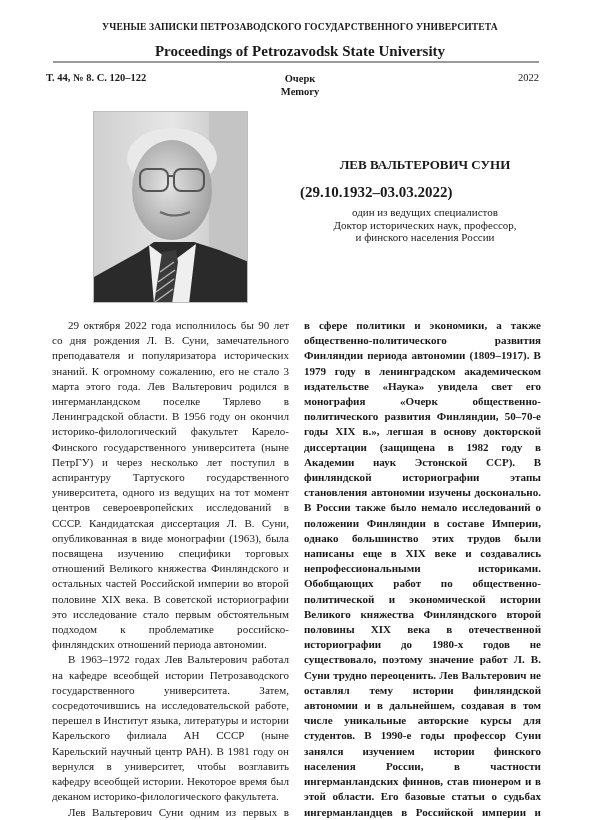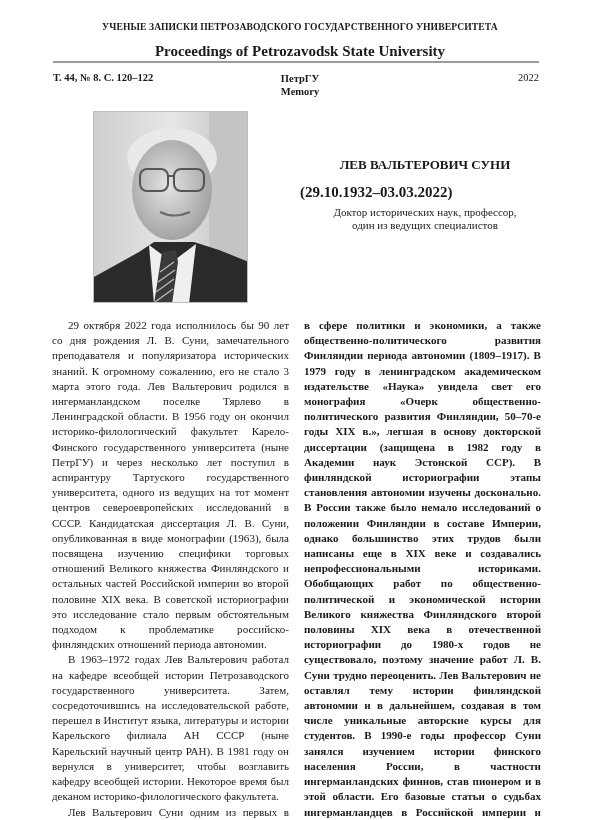--- a/index.html
+++ b/index.html
@@ -3,21 +3,21 @@
   <meta charset="utf-8">
   <style>
     html, body { margin: 0; padding: 0; background: #ffffff; }
     body { width: 600px; height: 820px; position: relative; overflow: hidden;
            font-family: "Liberation Serif", "DejaVu Serif", serif; color: #1a1a1a; }
     .journal-title { position: absolute; top: 21px; left: 0; width: 600px; text-align: center;
            font-weight: bold; font-size: 9.6px; letter-spacing: 0.1px; line-height: 12px; }
     .journal-title-en { position: absolute; top: 45px; left: 0; width: 600px; text-align: center;
            font-weight: bold; font-size: 15px; line-height: 12px; }
     .rule { position: absolute; top: 61px; left: 53px; width: 486px; height: 1.5px; background: #9a9a9a; }
-    .meta-left { position: absolute; top: 72px; left: 53px; font-weight: bold; font-size: 10.5px; }
+    .meta-left { position: absolute; top: 72px; left: 46px; font-weight: bold; font-size: 10.5px; }
     .meta-center { position: absolute; top: 72px; left: 230px; width: 140px; text-align: center;
            font-weight: bold; font-size: 10.5px; line-height: 13px; }
     .meta-right { position: absolute; top: 72px; right: 61px; font-weight: normal; font-size: 10.5px; }
     .photo { position: absolute; top: 111px; left: 93px; width: 155px; height: 192px;
            border: 1px solid #bdbdbd; box-sizing: border-box; overflow: hidden; background: #d8d8d8; }
     .photo svg { display: block; }
     .name { position: absolute; top: 157px; left: 300px; width: 250px; text-align: center;
            font-weight: bold; font-size: 13px; }
     .dates { position: absolute; top: 184px; left: 300px; width: 250px; text-align: left;
            font-weight: bold; font-size: 15px; }
@@ -32,21 +32,21 @@
   </style>
 </head>
 <body>
 
 <div class="journal-title">УЧЕНЫЕ ЗАПИСКИ ПЕТРОЗАВОДСКОГО ГОСУДАРСТВЕННОГО УНИВЕРСИТЕТА</div>
 <div class="journal-title-en">Proceedings of Petrozavodsk State University</div>
 <div class="rule"></div>
 
 <div class="meta-left">Т. 44, № 8. С. 120–122</div>
 <div class="meta-center">
-  <div>ПетрГУ</div>
+  <div>Очерк</div>
   <div>Memory</div>
 </div>
 <div class="meta-right">2022</div>
 
 <div class="photo">
   <svg width="155" height="192" viewBox="0 0 155 192">
     <defs>
       <linearGradient id="bg" x1="0" y1="0" x2="1" y2="0">
         <stop offset="0" stop-color="#cfcfcf"></stop>
         <stop offset="0.5" stop-color="#e6e6e6"></stop>
@@ -73,22 +73,23 @@
       <line x1="64" y1="170" x2="81" y2="158"></line>
       <line x1="62" y1="180" x2="80" y2="167"></line>
       <line x1="61" y1="190" x2="79" y2="177"></line>
     </g>
   </svg>
 </div>
 
 <div class="name">ЛЕВ ВАЛЬТЕРОВИЧ СУНИ</div>
 <div class="dates">(29.10.1932–03.03.2022)</div>
 <div class="subtitle">
+  <div>один из ведущих специалистов</div>
   <div>Доктор исторических наук, профессор,</div>
-  <div>один из ведущих специалистов</div>
+  <div>и финского населения России</div>
 </div>
 
 <div class="col col-left" lang="ru">
   <p>29 октября 2022 года исполнилось бы 90 лет со дня рождения Л. В. Суни, замечательного преподавателя и популяризатора исторических знаний. К огромному сожалению, его не стало 3 марта этого года. Лев Вальтерович родился в ингерманландском поселке Тярлево в Ленинградской области. В 1956 году он окончил историко-филологический факультет Карело-Финского государственного университета (ныне ПетрГУ) и через несколько лет поступил в аспирантуру Тартуского государственного университета, одного из ведущих на тот момент центров североевропейских исследований в СССР. Кандидатская диссертация Л. В. Суни, опубликованная в виде монографии (1963), была посвящена изучению специфики торговых отношений Великого княжества Финляндского и остальных частей Российской империи во второй половине XIX века. В советской историографии это исследование стало первым обстоятельным подходом к проблематике российско-финляндских отношений периода автономии.</p>
   <p>В 1963–1972 годах Лев Вальтерович работал на кафедре всеобщей истории Петрозаводского государственного университета. Затем, сосредоточившись на исследовательской работе, перешел в Институт языка, литературы и истории Карельского филиала АН СССР (ныне Карельский научный центр РАН). В 1981 году он вернулся в университет, чтобы возглавить кафедру всеобщей истории. Некоторое время был деканом историко-филологического факультета.</p>
   <p>Лев Вальтерович Суни одним из первых в нашей стране на высоком научном уровне занялся изучением российско-финляндских отношений</p>
 </div>
 
 <div class="col col-right" lang="ru">
   <p class="noindent">в сфере политики и экономики, а также общественно-политического развития Финляндии периода автономии (1809–1917). В 1979 году в ленинградском академическом издательстве «Наука» увидела свет его монография «Очерк общественно-политического развития Финляндии, 50–70-е годы XIX в.», легшая в основу докторской диссертации (защищена в 1982 году в Академии наук Эстонской ССР). В финляндской историографии этапы становления автономии изучены досконально. В России также было немало исследований о положении Финляндии в составе Империи, однако большинство этих трудов были написаны еще в XIX веке и создавались непрофессиональными историками. Обобщающих работ по общественно-политической и экономической истории Великого княжества Финляндского второй половины XIX века в отечественной историографии до 1980-х годов не существовало, поэтому значение работ Л. В. Суни трудно переоценить. Лев Вальтерович не оставлял тему истории финляндской автономии и в дальнейшем, создавая в том числе уникальные авторские курсы для студентов. В 1990-е годы профессор Суни занялся изучением истории финского населения России, в частности ингерманландских финнов, став пионером и в этой области. Его базовые статьи о судьбах ингерманландцев в Российской империи и СССР послужили толчком к последующему глубокому изучению темы в научных центрах Санкт-Петербурга, Москвы и Петрозаводска.</p>

